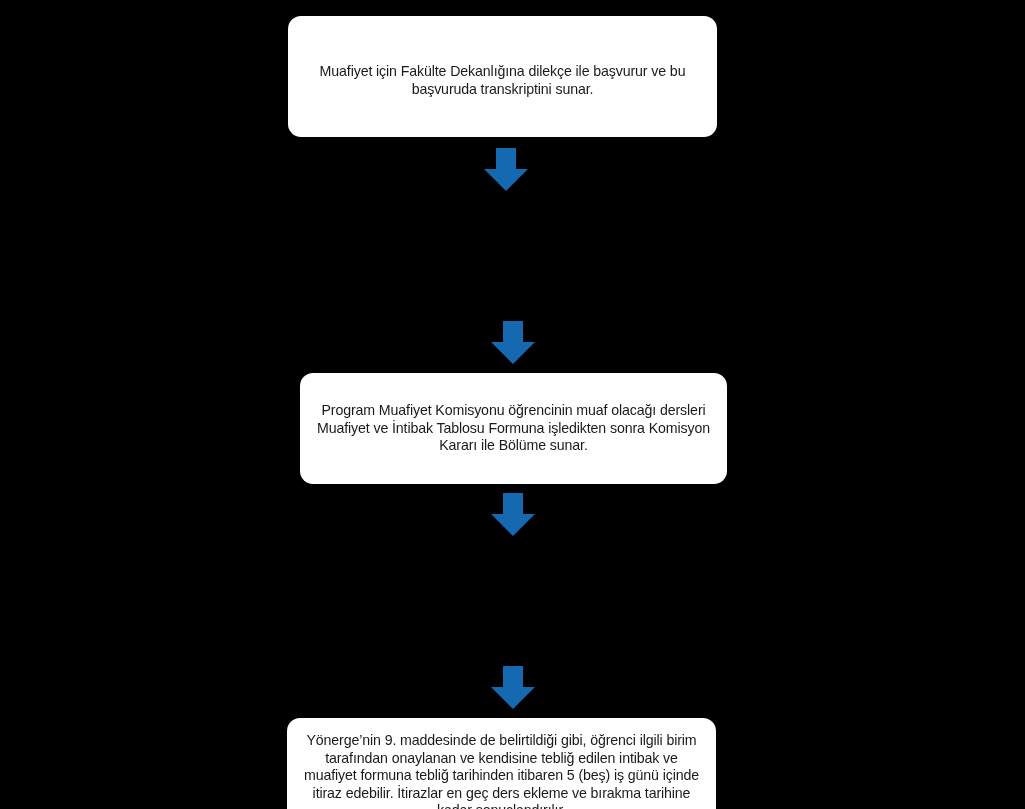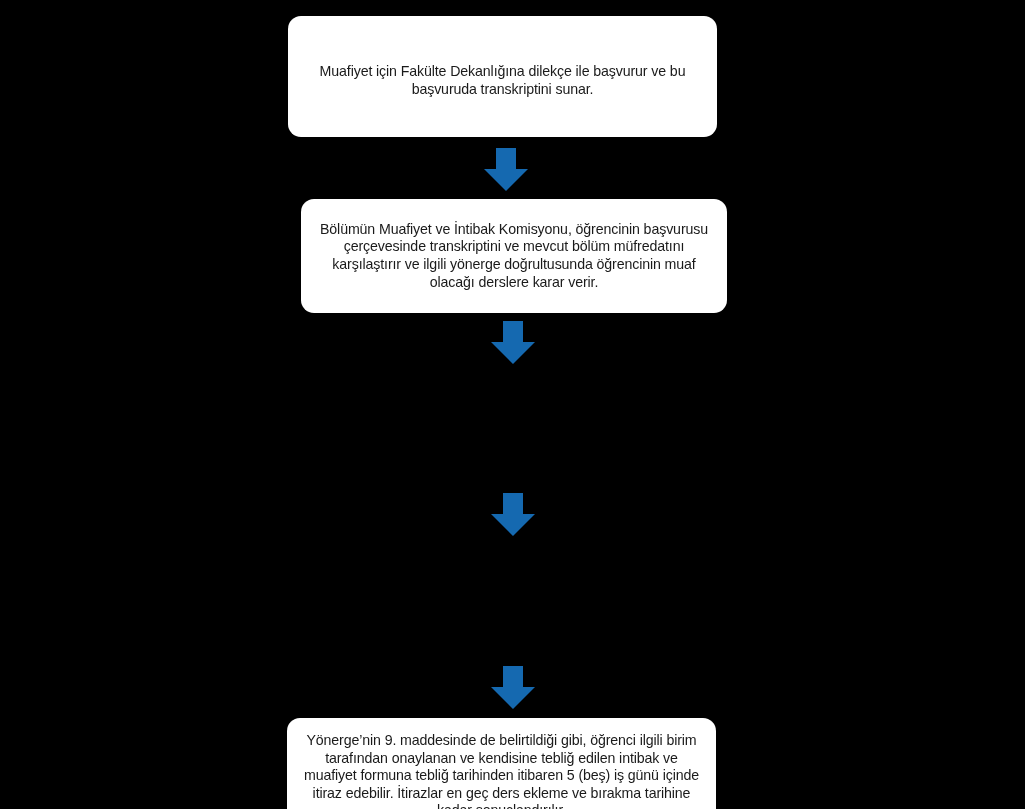--- a/index.html
+++ b/index.html
@@ -75,30 +75,30 @@
   <div class="node-box" id="box-1">
     <span class="node-text">Muafiyet için Fakülte Dekanlığına dilekçe ile başvurur ve bu başvuruda transkriptini sunar.</span>
   </div>
 
   <div class="arrow" id="arrow-1">
     <svg width="48" height="47" viewBox="0 0 48 47" xmlns="http://www.w3.org/2000/svg">
       <polygon points="14,2 34,2 34,23 46,23 24,45 2,23 14,23" fill="#1569b0"></polygon>
     </svg>
   </div>
 
-  <div class="node-box" id="box-2">
-    <span class="node-text">Bölümün Muafiyet ve İntibak Komisyonu, öğrencinin başvurusu çerçevesinde transkriptini ve mevcut bölüm müfredatını karşılaştırır ve ilgili  yönerge doğrultusunda öğrencinin muaf olacağı derslere karar verir.</span>
-  </div>
 
   <div class="arrow" id="arrow-2">
     <svg width="48" height="47" viewBox="0 0 48 47" xmlns="http://www.w3.org/2000/svg">
       <polygon points="14,2 34,2 34,23 46,23 24,45 2,23 14,23" fill="#1569b0"></polygon>
     </svg>
   </div>
 
+  <div class="node-box" id="box-3">
+    <span class="node-text">Program Muafiyet Komisyonu öğrencinin muaf olacağı dersleri Muafiyet ve İntibak Tablosu Formuna işledikten sonra Komisyon Kararı ile Bölüme sunar.</span>
+  </div>
 
   <div class="arrow" id="arrow-3">
     <svg width="48" height="47" viewBox="0 0 48 47" xmlns="http://www.w3.org/2000/svg">
       <polygon points="14,2 34,2 34,23 46,23 24,45 2,23 14,23" fill="#1569b0"></polygon>
     </svg>
   </div>
 
 
   <div class="arrow" id="arrow-4">
     <svg width="48" height="47" viewBox="0 0 48 47" xmlns="http://www.w3.org/2000/svg">

